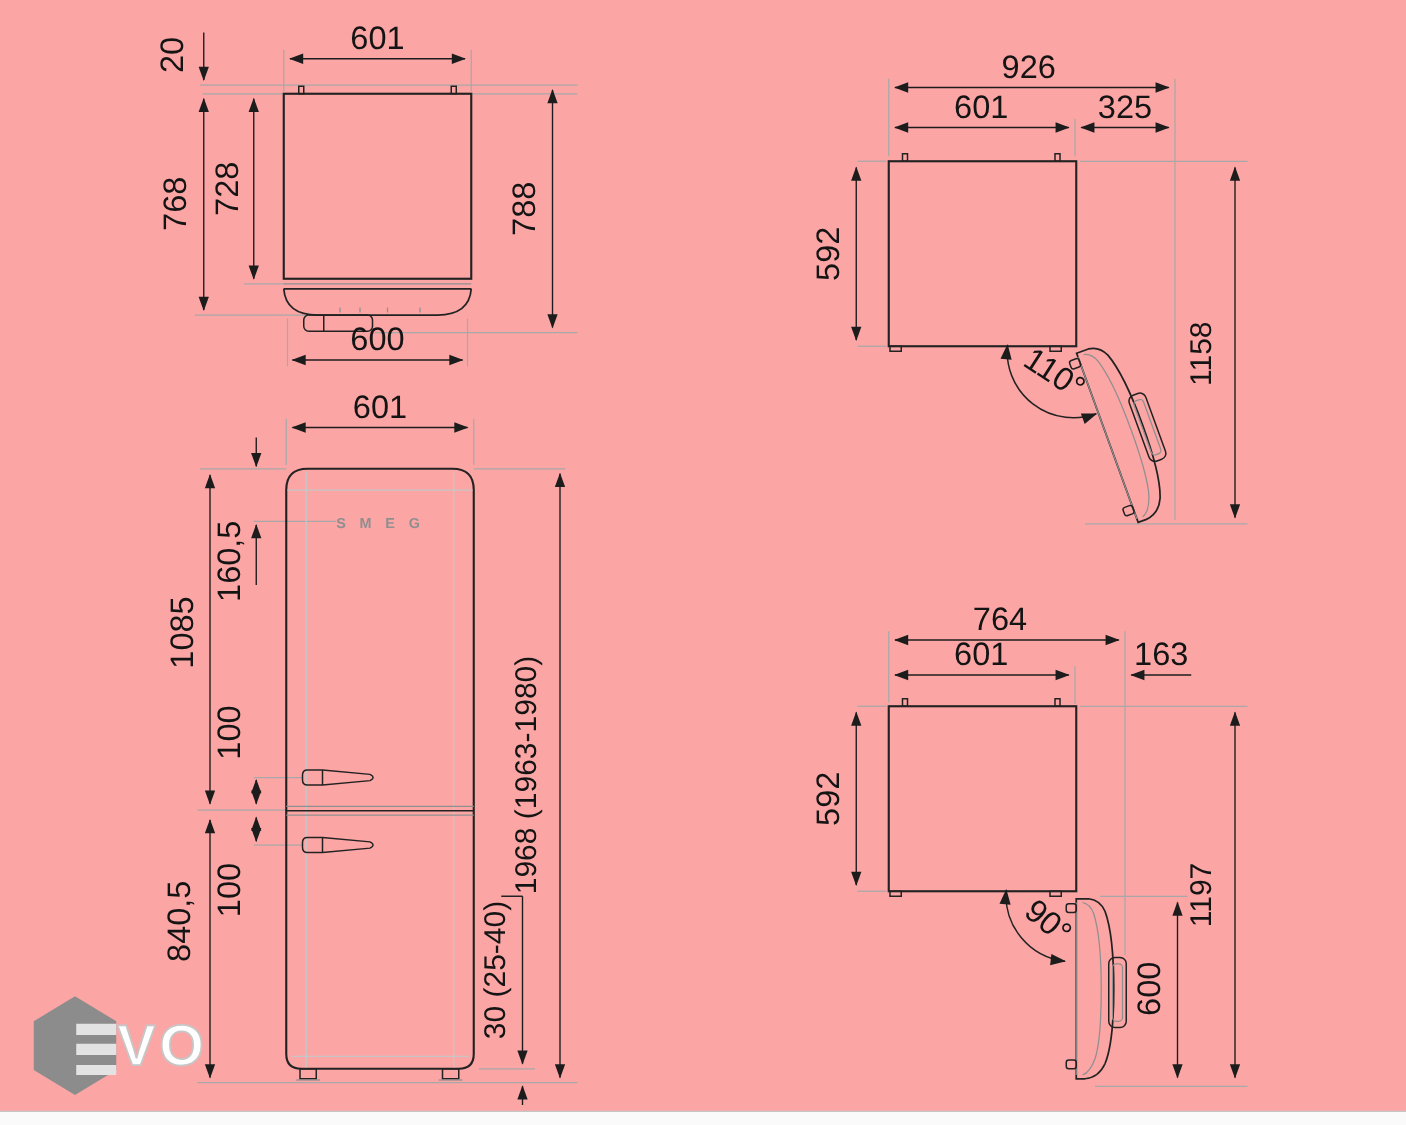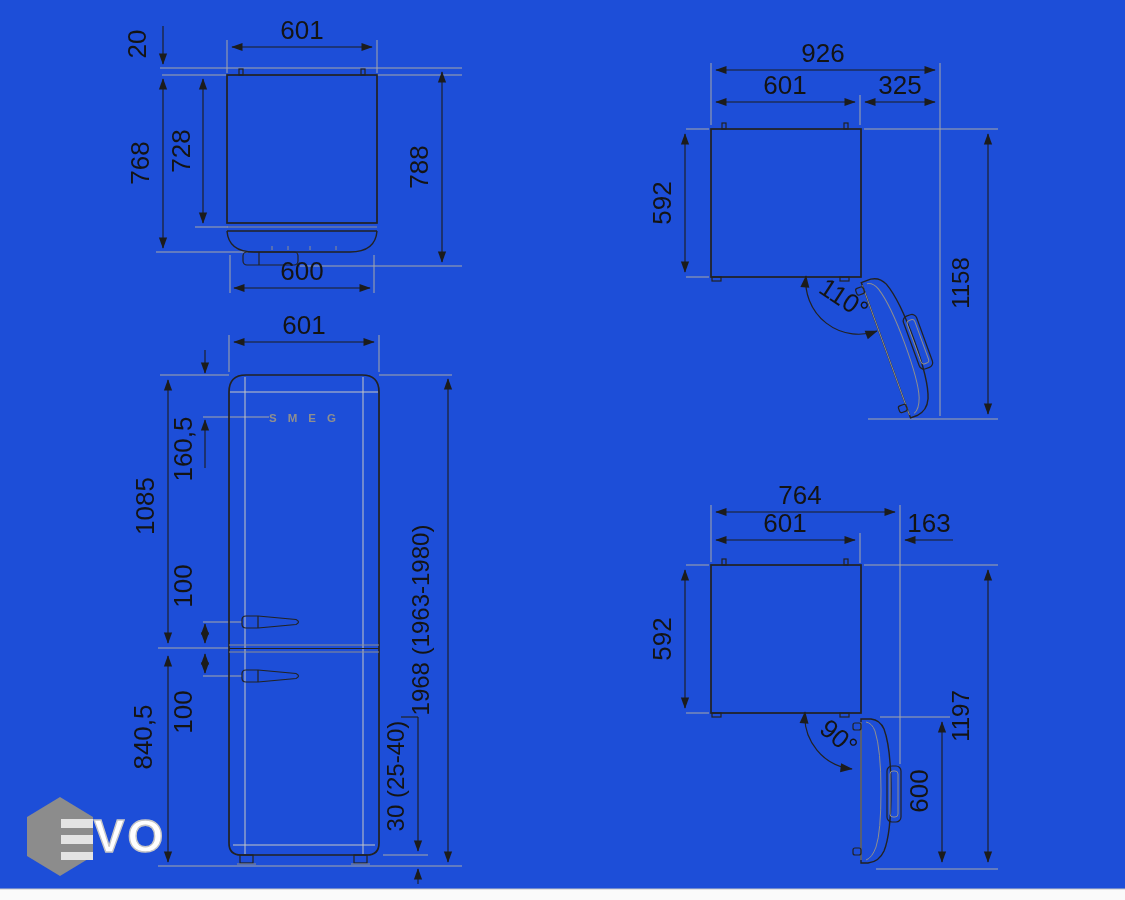--- a/index.html
+++ b/index.html
@@ -1,16 +1,16 @@
 <!DOCTYPE html>
 <html><head>
 <meta charset="utf-8">
 <style>
   html,body{margin:0;padding:0;background:#fff;}
-  #stage{position:relative;width:1125px;height:900px;background:#1d4ed8;overflow:hidden;
+  #stage{position:relative;width:1125px;height:900px;background:#fca5a5;overflow:hidden;
          font-family:"Liberation Sans",sans-serif;}
   svg{position:absolute;left:0;top:0;}
   .ln{stroke:#222;fill:none;stroke-width:1.2;}
   .w2{stroke-width:1.7;}
   .w14{stroke-width:1.4;}
   .dim{stroke:#1c1c1c;stroke-width:1.1;fill:none;}
   .ext{stroke:#a8a8a8;stroke-width:1;fill:none;}
   .lt{stroke:#c6c6c6;stroke-width:1;fill:none;}
   .mid{stroke:#8f8f8f;stroke-width:1;fill:none;}
   text.t{font-family:"Liberation Sans",sans-serif;font-size:26px;fill:#141414;text-anchor:middle;}

